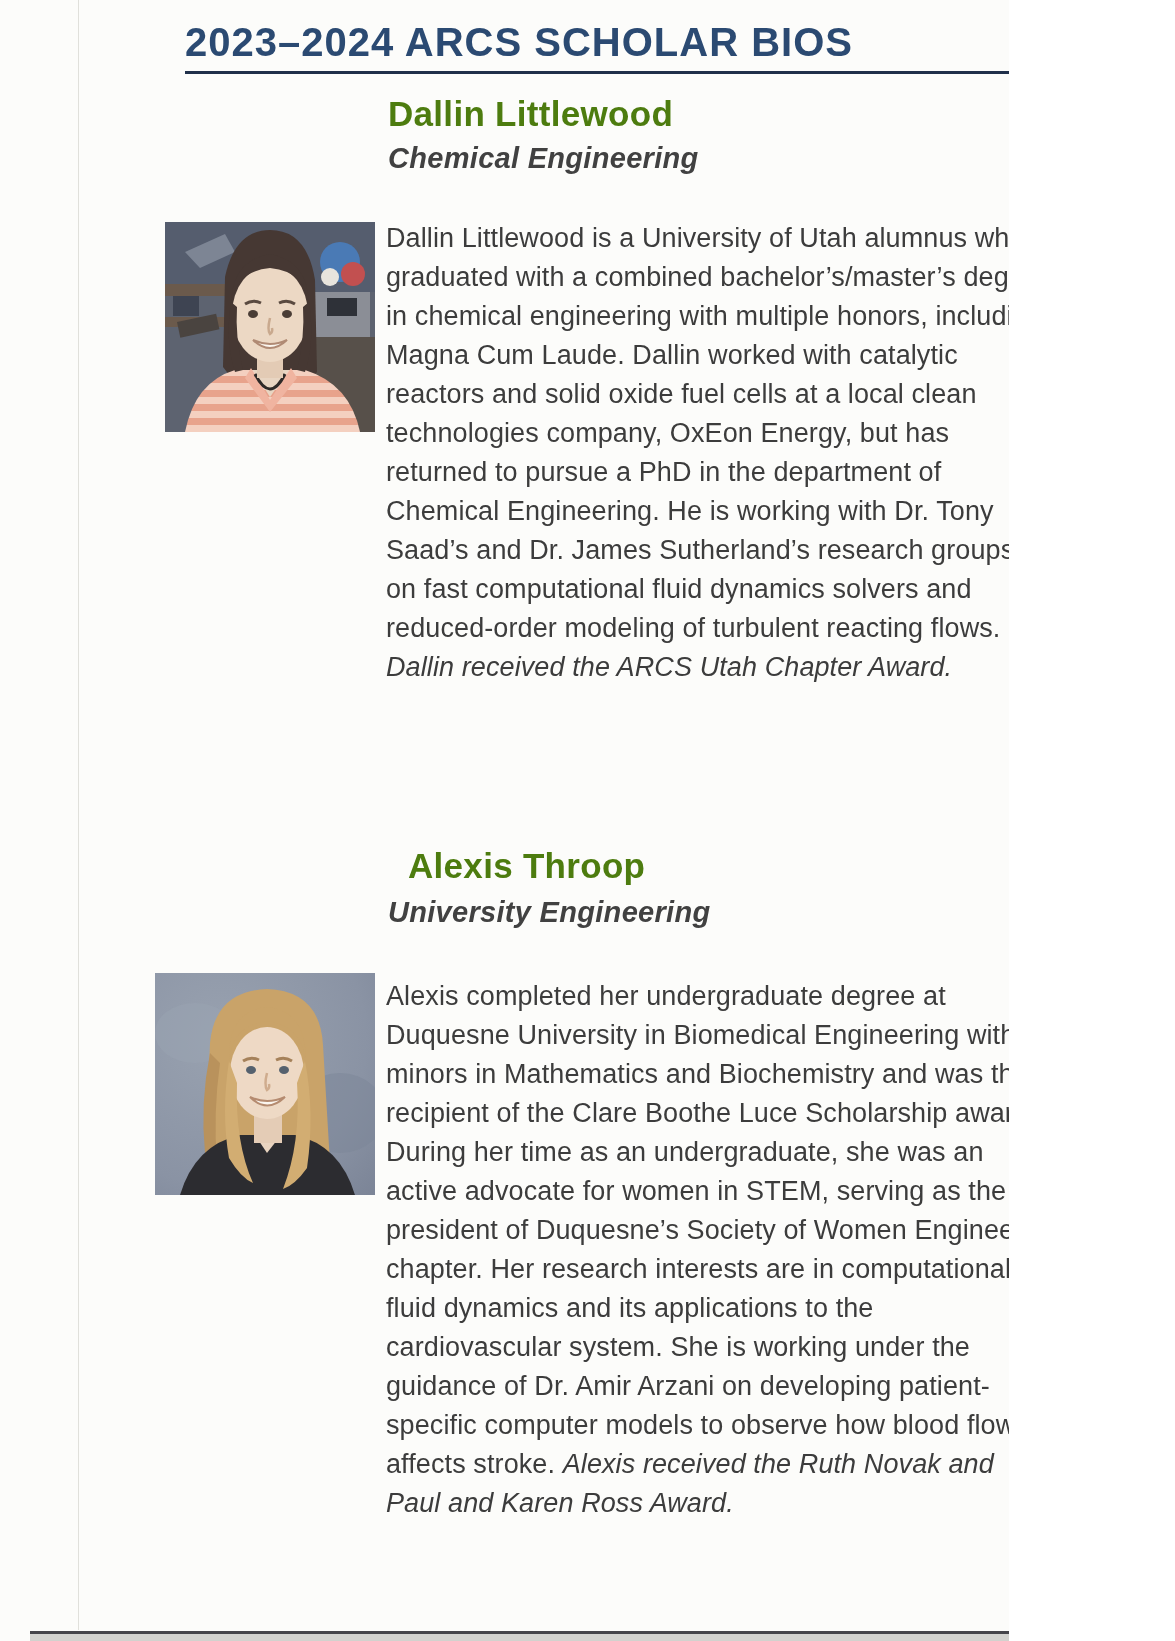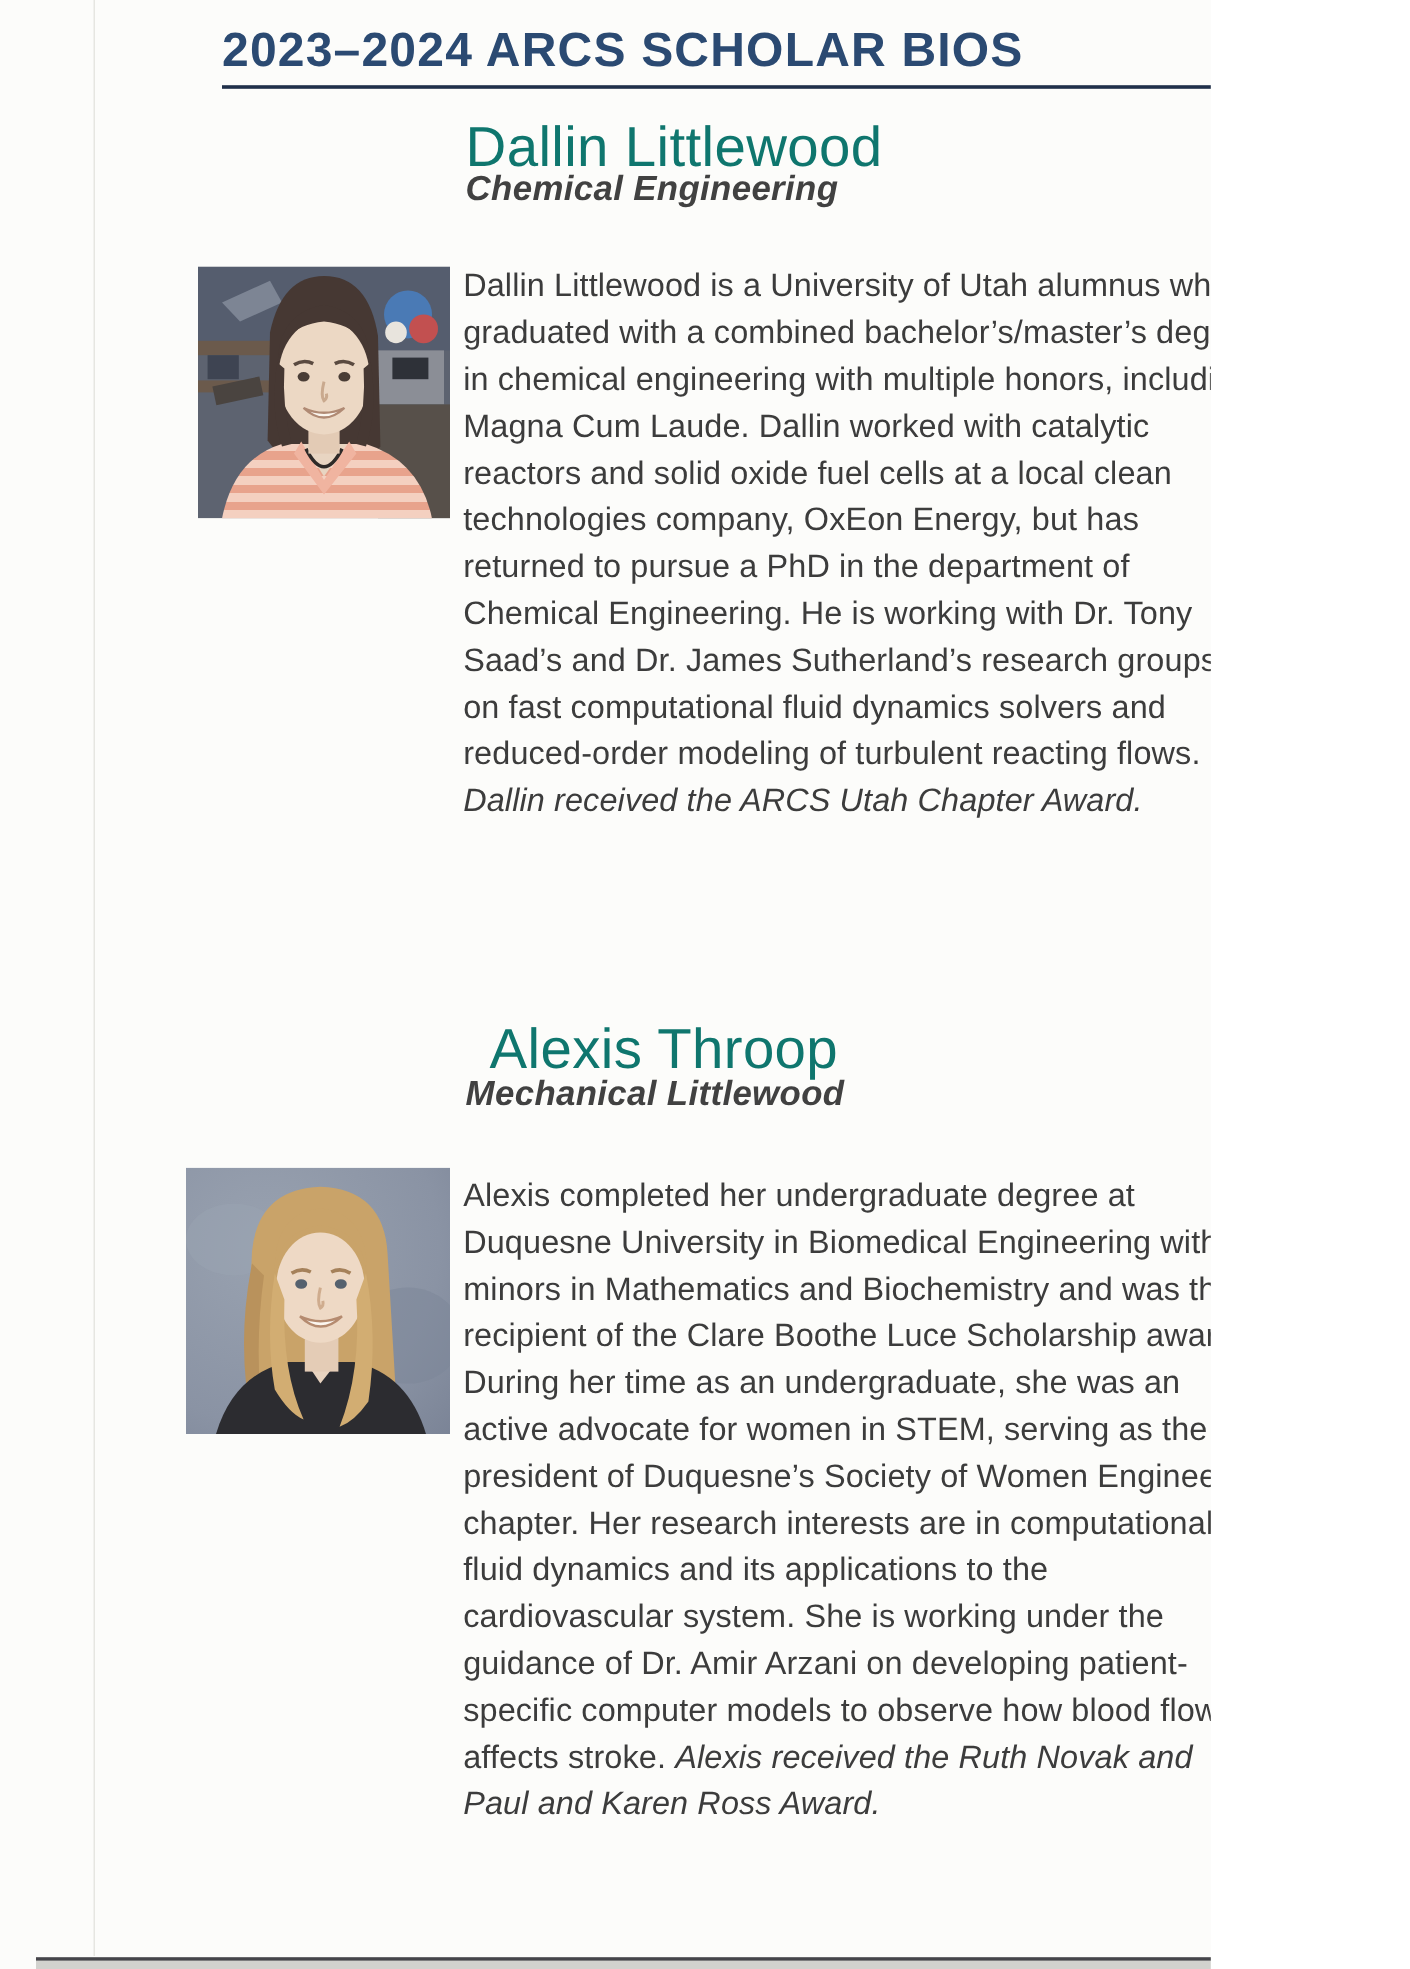--- a/index.html
+++ b/index.html
@@ -33,22 +33,22 @@
     font-size: 40px; font-weight: 700; letter-spacing: 1px;
     color: #2b4a72;
     font-stretch: condensed;
   }
   .title-rule {
     position: absolute; left: 185px; top: 71px; width: 877px; height: 3px;
     background: #20304a;
   }
   .scholar-name {
     position: absolute; left: 388px; width: 600px;
-    font-size: 47px; font-weight: 400; letter-spacing: 0.3px;
-    color: #0f766e;
+    font-size: 35px; font-weight: 700; letter-spacing: 0.3px;
+    color: #4d7c0f;
   }
   .scholar-field {
     position: absolute; left: 388px; width: 600px;
     font-size: 29px; font-style: italic; font-weight: 700;
     color: #414141; letter-spacing: 0.3px;
   }
   .name-1 { top: 94px; }
   .field-1 { top: 142px; }
   .name-2 { top: 846px; margin-left: 20px; }
   .field-2 { top: 896px; }
@@ -130,21 +130,21 @@
 
       <path d="M105 96 Q102 108 105 112 Q108 110 107 106" stroke="#c9a98e" stroke-width="2.5" fill="none"></path>
 
       <path d="M88 118 Q105 134 122 118 Q105 126 88 118 Z" fill="#fbf6ef" stroke="#b08a74" stroke-width="2"></path>
     </svg>
   </div>
 
   <p class="bio bio-1"><span>Dallin Littlewood is a University of Utah alumnus who graduated with a combined bachelor’s/master’s degree in chemical engineering with multiple honors, including Magna Cum Laude. Dallin worked with catalytic reactors and solid oxide fuel cells at a local clean technologies company, OxEon Energy, but has returned to pursue a PhD in the department of Chemical Engineering.  He is working with Dr. Tony Saad’s and Dr. James Sutherland’s research groups on fast computational fluid dynamics solvers and reduced-order modeling of turbulent reacting flows. </span><span class="award-sentence">Dallin received the ARCS Utah Chapter Award.</span></p>
 
   <h2 class="scholar-name name-2">Alexis Throop</h2>
-  <div class="scholar-field field-2">Mechanical Littlewood</div>
+  <div class="scholar-field field-2">University Engineering</div>
 
   <div class="photo-frame photo-2">
     <svg viewBox="0 0 220 222" aria-hidden="true">
 
       <defs>
         <radialGradient id="studio" cx="0.3" cy="0.3" r="1.1">
           <stop offset="0" stop-color="#99a2b0"></stop>
           <stop offset="0.6" stop-color="#8a93a4"></stop>
           <stop offset="1" stop-color="#767f92"></stop>
         </radialGradient>

